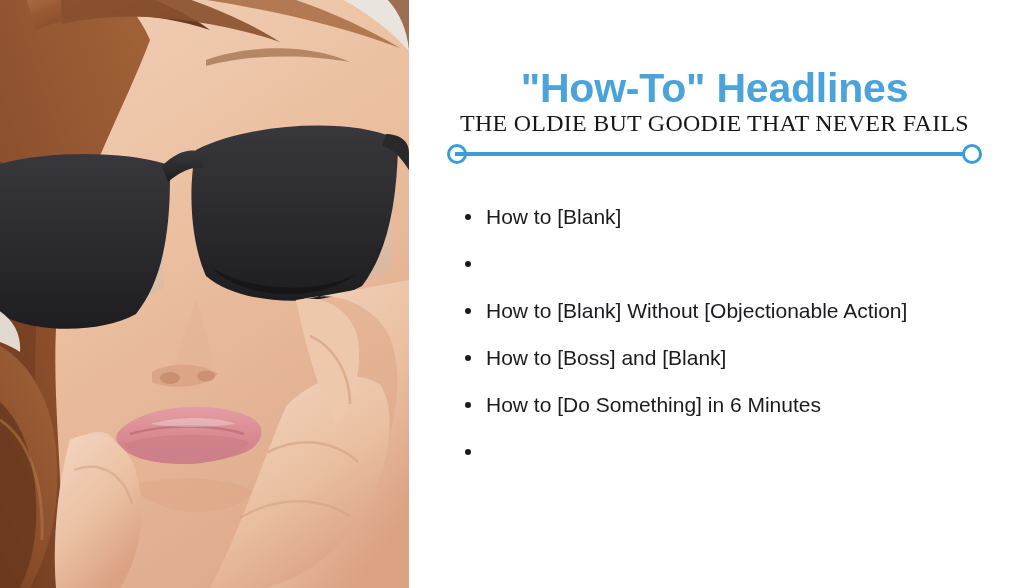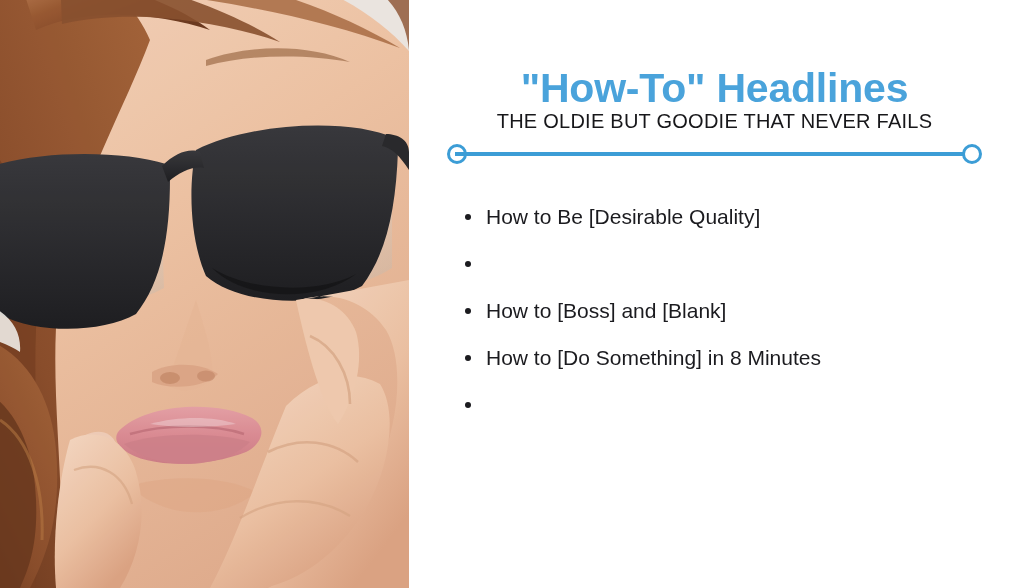--- a/index.html
+++ b/index.html
@@ -59,27 +59,27 @@
     white-space: nowrap;
     font-family: "Liberation Sans", sans-serif;
   }
 
   .subhead {
     position: absolute;
     left: 0;
     top: 108px;
     width: 611px;
     text-align: center;
-    font-size: 20px;
+    font-size: 24px;
     font-weight: normal;
     color: #17171a;
     letter-spacing: 0.25px;
     line-height: 1.3;
     white-space: nowrap;
-    font-family: Liberation Sans, sans-serif;
+    font-family: Liberation Serif, serif;
   }
 
   
   .divider {
     position: absolute;
     left: 38px;
     top: 144px;
     width: 535px;
     height: 20px;
   }
@@ -296,32 +296,36 @@
 
     <div class="divider">
       <span class="divider-dot left"></span>
       <span class="divider-line"></span>
       <span class="divider-dot right"></span>
     </div>
 
     <ul class="bullet-list">
       <li class="bullet-item">
         <span class="bullet-marker"></span>
-        <span class="bullet-text">How to Be [Desirable Quality]</span>
-      </li>
-      <li class="bullet-item">
-        <span class="bullet-marker"></span>
+        <span class="bullet-text">How to [Blank]</span>
+      </li>
+      <li class="bullet-item">
+        <span class="bullet-marker"></span>
+      </li>
+      <li class="bullet-item">
+        <span class="bullet-marker"></span>
+        <span class="bullet-text">How to [Blank] Without [Objectionable Action]</span>
       </li>
       <li class="bullet-item">
         <span class="bullet-marker"></span>
         <span class="bullet-text">How to [Boss] and [Blank]</span>
       </li>
       <li class="bullet-item">
         <span class="bullet-marker"></span>
-        <span class="bullet-text">How to [Do Something] in 8 Minutes</span>
+        <span class="bullet-text">How to [Do Something] in 6 Minutes</span>
       </li>
       <li class="bullet-item">
         <span class="bullet-marker"></span>
       </li>
     </ul>
 
   </div>
 </div>
 
 </body></html>

